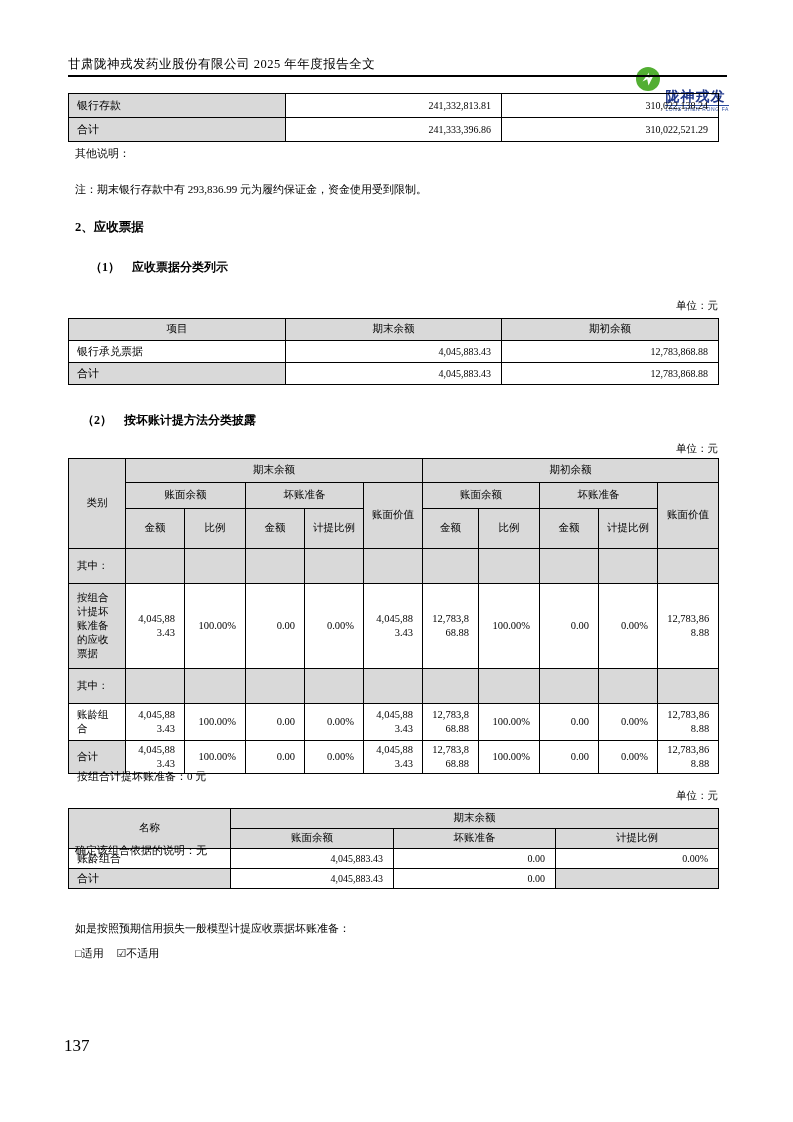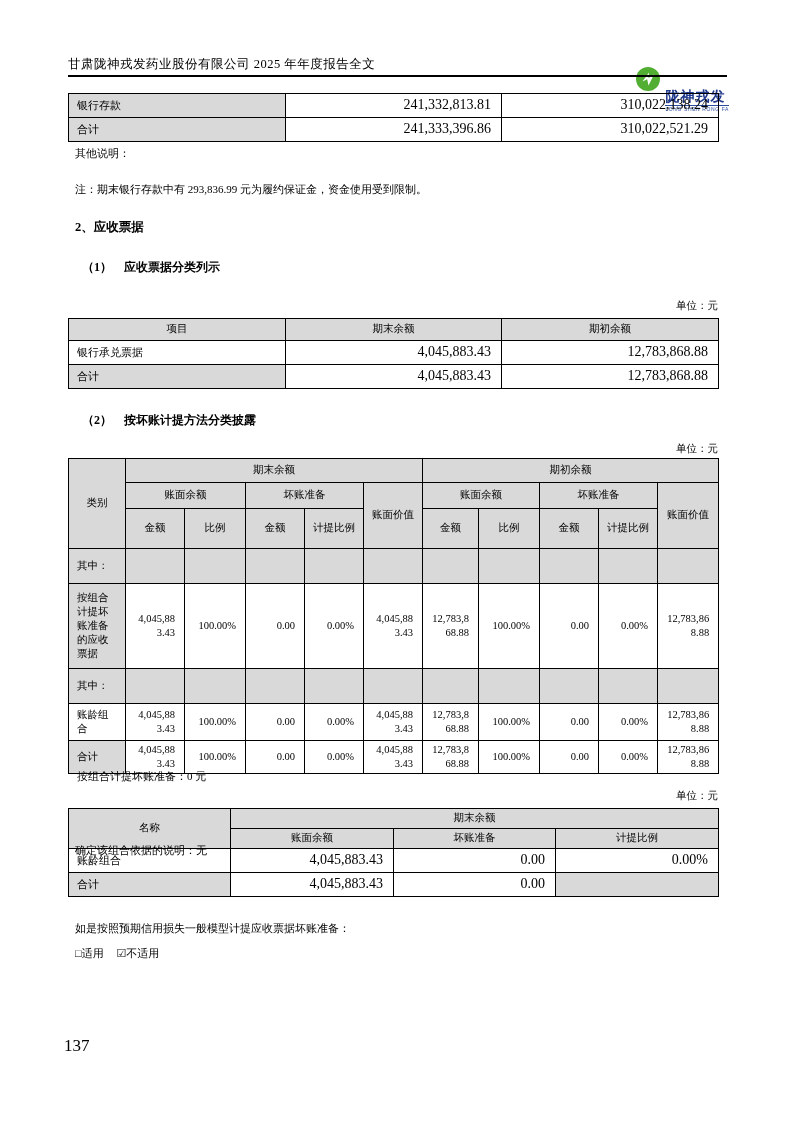--- a/index.html
+++ b/index.html
@@ -23,21 +23,21 @@
   .logo-text-en { font-size:5px; color:#2b4da0; font-family:"Liberation Sans",sans-serif; letter-spacing:.6px; line-height:1; margin-top:2px; border-top:1px solid #2b4da0; padding-top:1px; }
 
   
   table { border-collapse:collapse; table-layout:fixed; width:650px; }
   td, th { border:1px solid #000; font-size:10.5px; font-weight:normal; line-height:1.35; vertical-align:middle; word-break:break-all; }
   .tbl { border:1.5px solid #000; }
   .g  { background:#d9d9d9; }
   .hd { background:#d9d9d9; text-align:center; padding:2px 4px; }
   .lab { text-align:left; padding:2px 8px; }
   .num { text-align:right; padding:2px 9px; }
-  .num-wide { text-align:right; padding:2px 10px; font-size:14px; }
+  .num-wide { text-align:right; padding:2px 10px; font-size:10px; }
   .lab-wide { text-align:left; padding:2px 8px; font-size:11px; }
   .empty-g { background:#d9d9d9; }
 
   .unit { width:650px; left:68px; text-align:right; font-size:10.5px; }
 
   .body-text { left:75px; font-size:11px; }
   .h2 { left:75px; font-size:12.5px; font-weight:bold; }
   .h3 { left:82px; font-size:12px; font-weight:bold; }
   .page-number { left:64px; top:1036px; font-size:17px; }
   .cb-line span { margin-right:10px; }
@@ -95,21 +95,21 @@
         <td class="num-wide">241,333,396.86</td>
         <td class="num-wide">310,022,521.29</td>
       </tr>
     </tbody>
   </table>
 
   <div class="abs body-text" style="top:146px;">其他说明：</div>
   <div class="abs body-text" style="top:182px;">注：期末银行存款中有 293,836.99 元为履约保证金，资金使用受到限制。</div>
 
   <div class="abs h2" style="top:219px;">2、应收票据</div>
-  <div class="abs h3" style="top:259px;">（1）　应收票据分类列示</div>
+  <div class="abs h3" style="top:259px;margin-left:8px;">（1）　应收票据分类列示</div>
 
   <div class="abs unit" style="top:299px;">单位：元</div>
 
   <table class="abs tbl t2">
     <colgroup>
         <col style="width:217px">
         <col style="width:216px">
         <col style="width:217px">
       </colgroup>
     <tbody>

